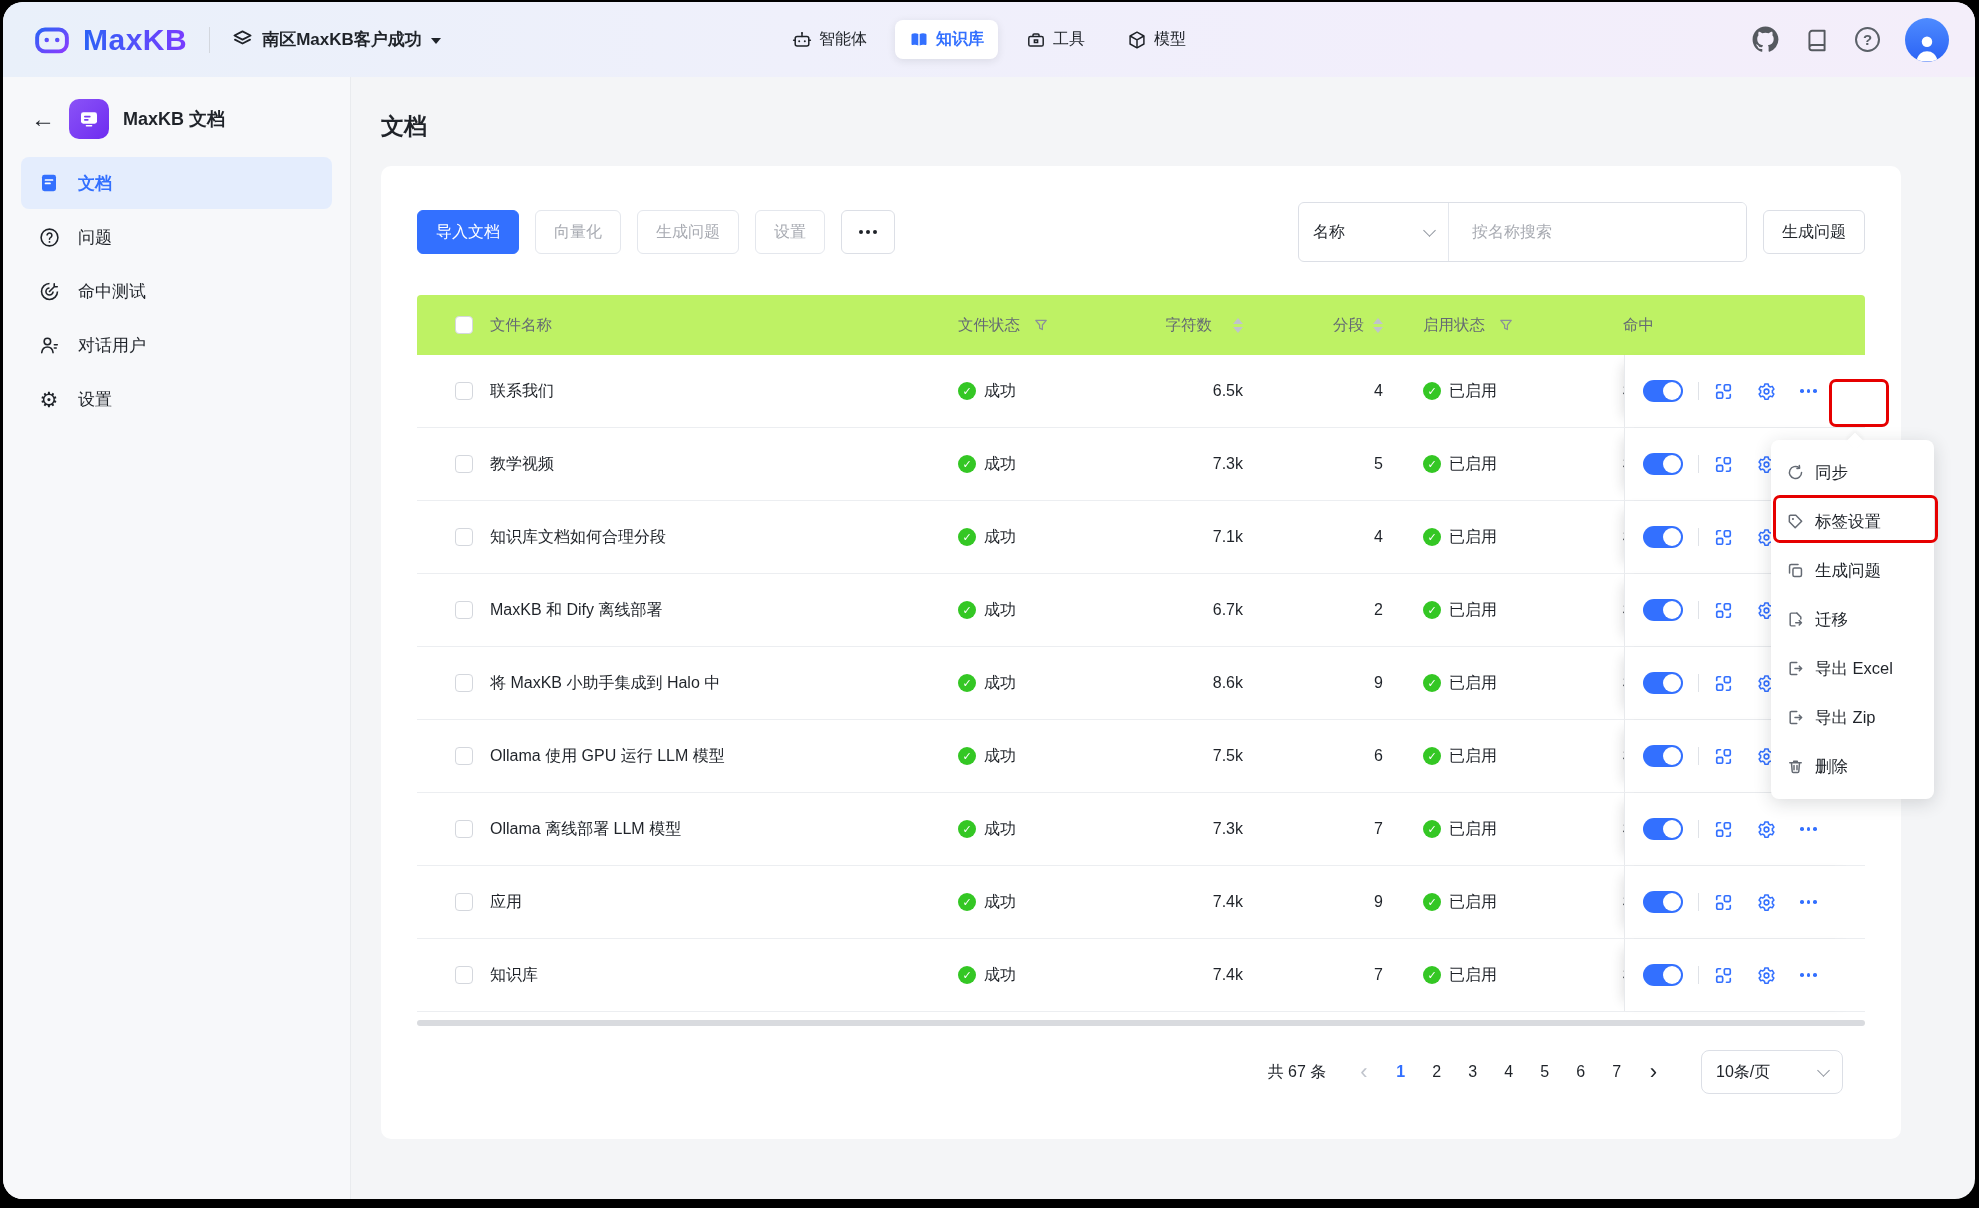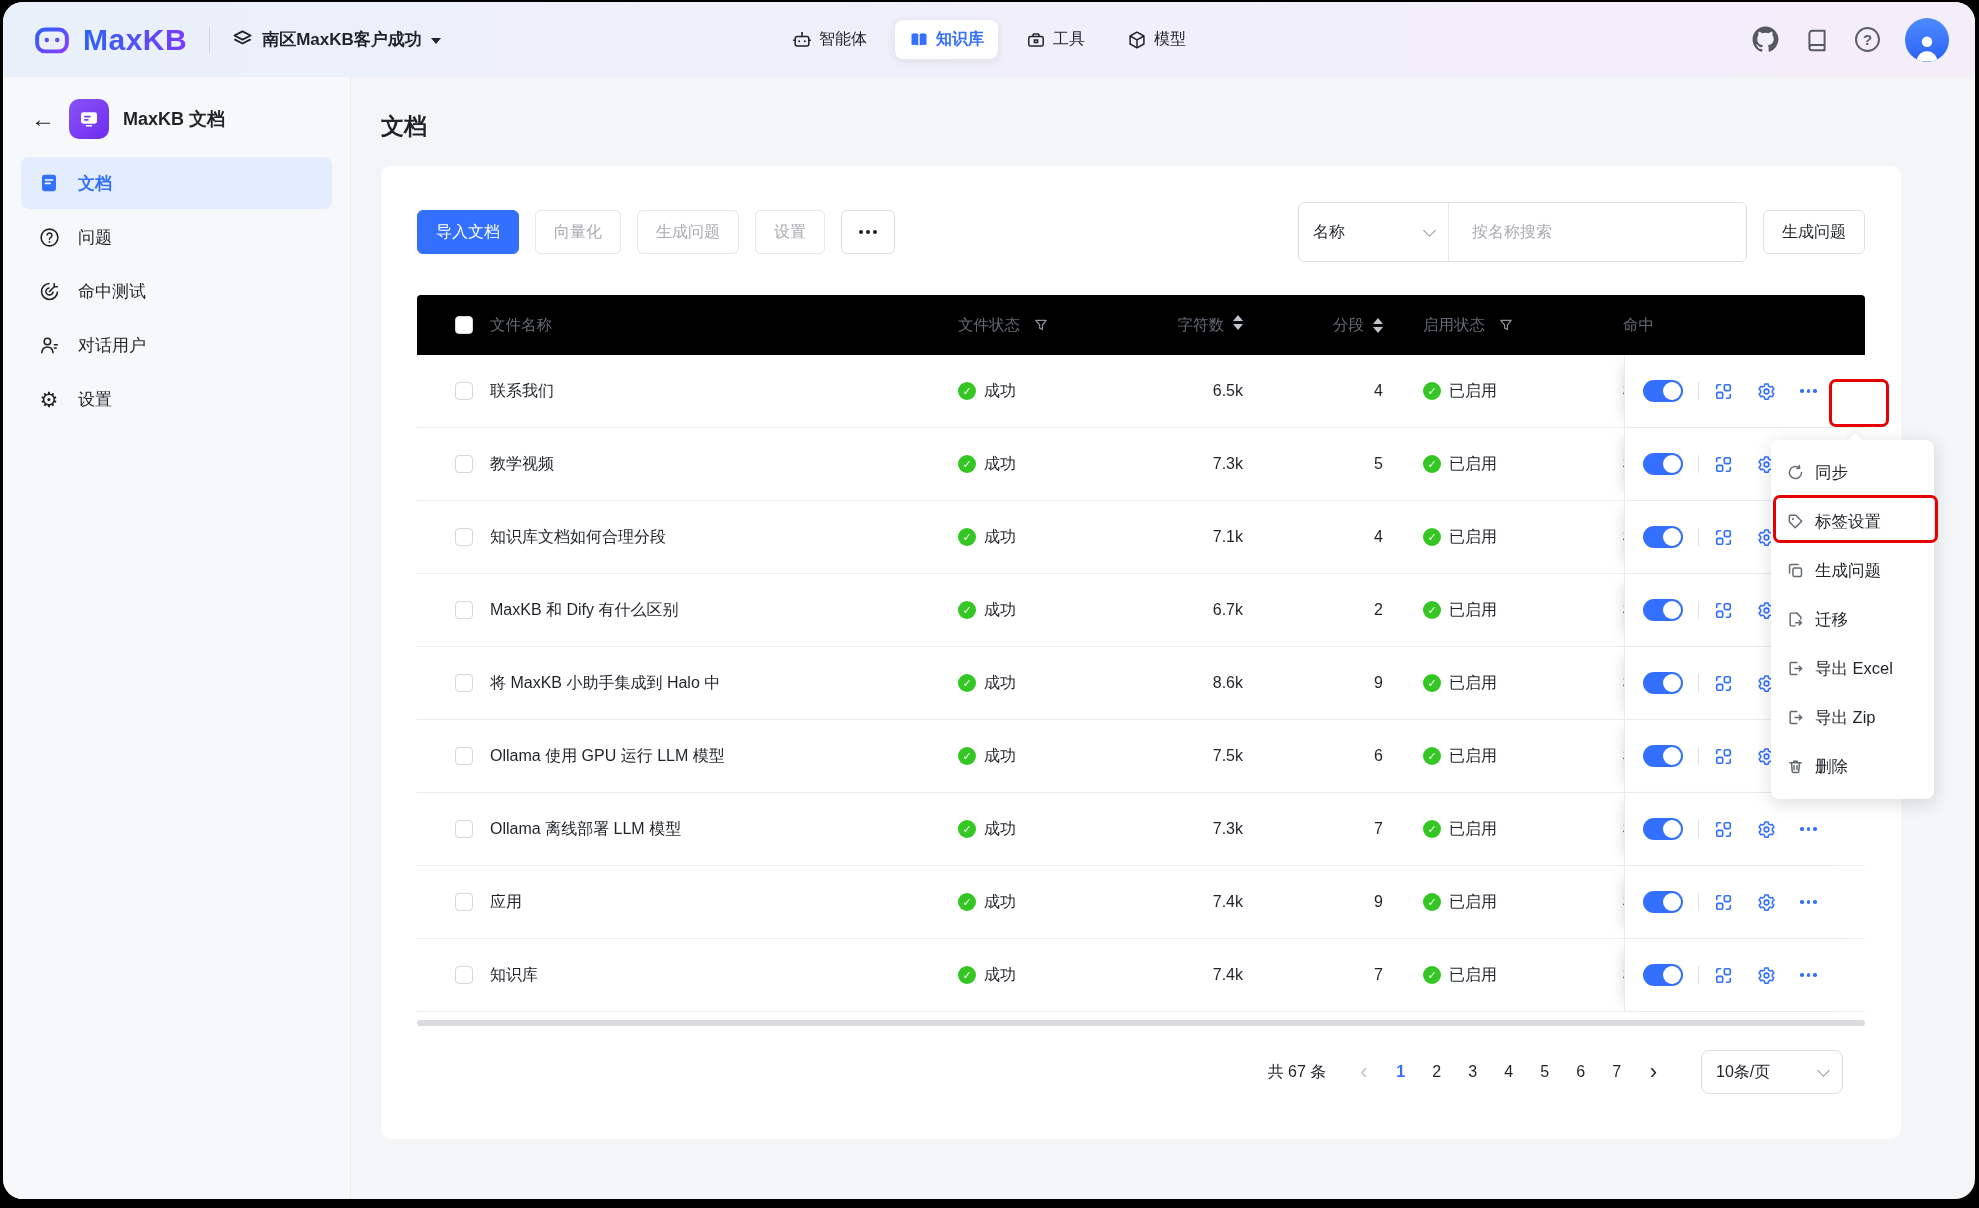--- a/index.html
+++ b/index.html
@@ -55,29 +55,29 @@
   .toolbar-right { margin-left:auto; display:flex; align-items:center; gap:16px; }
   .search-group { display:flex; align-items:stretch; height:60px; border:1px solid #dcdfe6; border-radius:6px; background:#fff; overflow:hidden;gap:9px; }
   .search-select { width:150px; display:flex; align-items:center; justify-content:space-between; padding:0 14px; border-right:1px solid #e4e7ed; cursor:pointer; font-size:16px; color:#1f2329; }
   .chev { width:9px; height:9px; border-right:1.8px solid #8f959e; border-bottom:1.8px solid #8f959e; transform:rotate(45deg); margin-top:-4px; }
   .search-input { width:288px; border:none; outline:none; padding:0 14px; font-size:16px; color:#1f2329; font-family:inherit; }
   .search-input::placeholder { color:#a8abb2; }
 
   
   .table { margin-top:33px; }
   .thead, .trow { display:flex; align-items:center; position:relative; }
-  .thead { height:60px; background:#000000; border-radius:4px 4px 0 0; color:#646a73; font-size:15.5px; }
+  .thead { height:60px; background:#bef264; border-radius:4px 4px 0 0; color:#646a73; font-size:15.5px; }
   .trow { height:73px; border-bottom:1px solid #eceef1; font-size:16px; color:#1f2329; background:#fff; }
   .c-check { width:56px; flex:0 0 56px; display:flex; justify-content:flex-end; }
   .checkbox { width:18px; height:18px; border:1px solid #d4d7dd; border-radius:4px; background:#fff; cursor:pointer; }
   .thead .c-check .checkbox { background:#fff; }
   .c-name { width:485px; flex:0 0 485px; padding-left:17px; display:flex; align-items:center; gap:8px; white-space:nowrap; overflow:hidden; }
   .thead .c-name { cursor:default; }
   .c-status { width:180px; flex:0 0 180px; display:flex; align-items:center; gap:8px; }
-  .c-chars { width:105px; flex:0 0 105px; display:flex; justify-content:flex-end; align-items:flex-start; gap:4px; }
+  .c-chars { width:105px; flex:0 0 105px; display:flex; justify-content:flex-end; align-items:center; gap:16px; }
   .c-seg { width:140px; flex:0 0 140px; display:flex; justify-content:flex-end; align-items:center; gap:4px; }
   .c-enabled { width:240px; flex:0 0 240px; padding-left:40px; display:flex; align-items:center; gap:8px; }
   .c-hit { flex:1; white-space:nowrap; overflow:hidden; }
   .c-op { position:absolute; right:0; top:0; bottom:0; width:241px; background:#fff; border-left:1px solid #e8eaed;
           box-shadow:-10px 0 12px -10px rgba(31,35,41,.18); display:flex; align-items:center; padding-left:18px; z-index:5; }
   .thead .c-op { background:#fff; color:#646a73; }
   .ok-badge { width:18px; height:18px; flex:0 0 18px; border-radius:50%; background:#34c724; color:#fff; font-size:11px; font-weight:700; display:flex; align-items:center; justify-content:center; }
   .sort-carets { display:flex; flex-direction:column; gap:3px; margin-left:5px; cursor:pointer; }
   .sort-carets i { width:0; height:0; border-left:5px solid transparent; border-right:5px solid transparent; }
   .sort-carets .up { border-bottom:6px solid #c0c4cc; }
@@ -465,21 +465,21 @@
                       <i></i>
                       <i></i>
                     </span>
     </span>
   </div>
 
   <div class="trow">
     <span class="c-check">
                     <span class="checkbox"></span>
                   </span>
-    <span class="c-name">MaxKB 和 Dify 有什么区别</span>
+    <span class="c-name">MaxKB 和 Dify 离线部署</span>
     <span class="c-status">
       <span class="ok-badge">✓</span>
       <span>成功</span>
     </span>
     <span class="c-chars">6.7k</span>
     <span class="c-seg">2</span>
     <span class="c-enabled">
       <span class="ok-badge">✓</span>
       <span>已启用</span>
     </span>

